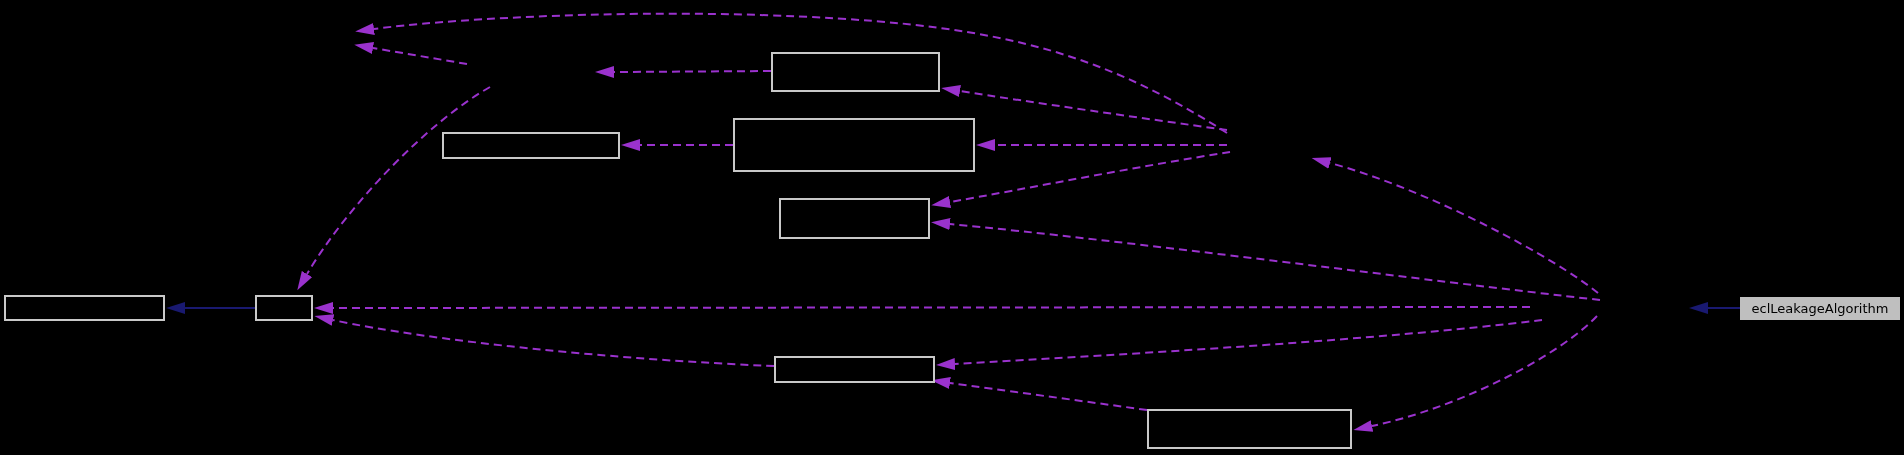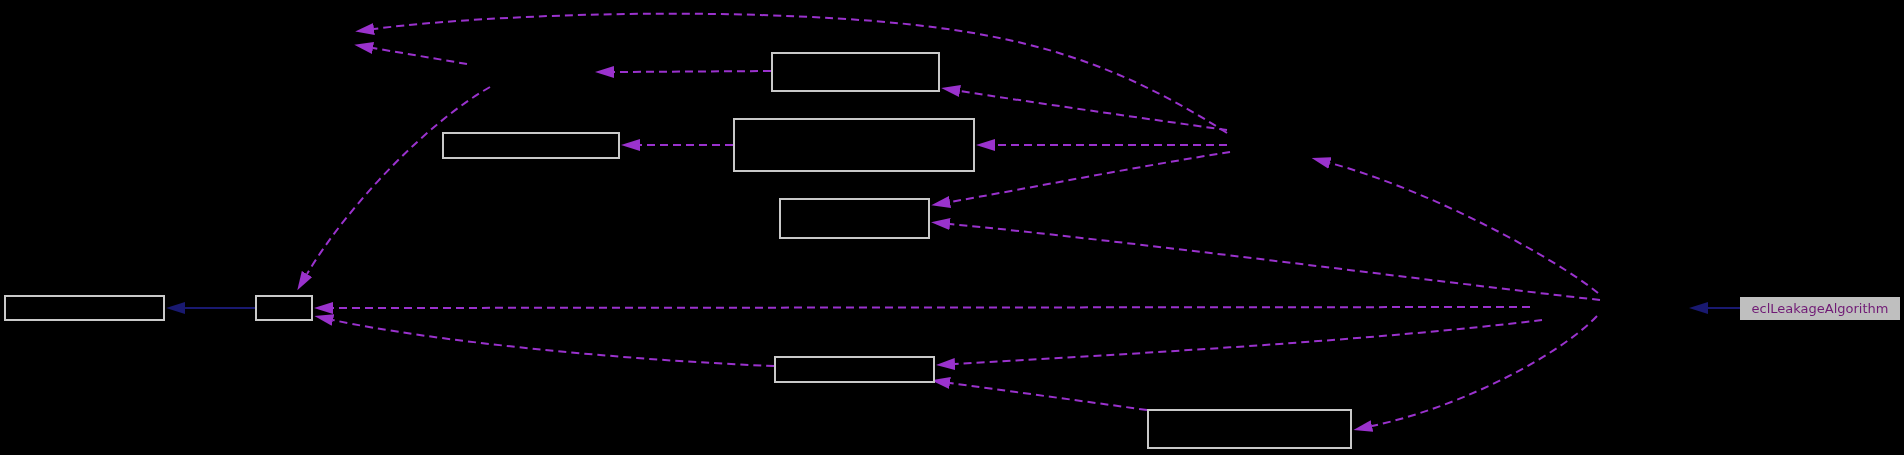--- a/index.html
+++ b/index.html
@@ -60,16 +60,16 @@
       <path d="M 1740,308 L 1708,308" class="edge-solid" stroke="#191970" marker-end="url(#arrow-navy)"></path>
     </svg>
 <div class="node" style="left: 771px; top: 52px; width: 169px; height: 40px; border-color: rgb(201, 201, 201); background: rgb(0, 0, 0);"></div>
     <div class="node" style="left: 733px; top: 118px; width: 242px; height: 54px; border-color: rgb(201, 201, 201); background: rgb(0, 0, 0);"></div>
     <div class="node" style="left: 442px; top: 132px; width: 178px; height: 27px; border-color: rgb(201, 201, 201); background: rgb(0, 0, 0);"></div>
     <div class="node" style="left: 779px; top: 198px; width: 151px; height: 41px; border-color: rgb(201, 201, 201); background: rgb(0, 0, 0);"></div>
     <div class="node" style="left: 4px; top: 295px; width: 161px; height: 26px; border-color: rgb(201, 201, 201); background: rgb(0, 0, 0);"></div>
     <div class="node" style="left: 255px; top: 295px; width: 58px; height: 26px; border-color: rgb(201, 201, 201); background: rgb(0, 0, 0);"></div>
     <div class="node" style="left: 774px; top: 356px; width: 161px; height: 27px; border-color: rgb(201, 201, 201); background: rgb(0, 0, 0);"></div>
     <div class="node" style="left: 1147px; top: 409px; width: 205px; height: 40px; border-color: rgb(201, 201, 201); background: rgb(0, 0, 0);"></div>
-    <div class="node labeled" style="left: 1740px; top: 297px; width: 160px; height: 23px; border-color: rgb(191, 191, 191); background: rgb(191, 191, 191); color: #701a75;">
+    <div class="node labeled" style="left: 1740px; top: 297px; width: 160px; height: 23px; border-color: rgb(191, 191, 191); background: rgb(191, 191, 191); color: #000000;">
       <span>eclLeakageAlgorithm</span>
     </div>
   </div>
 
 </body></html>

